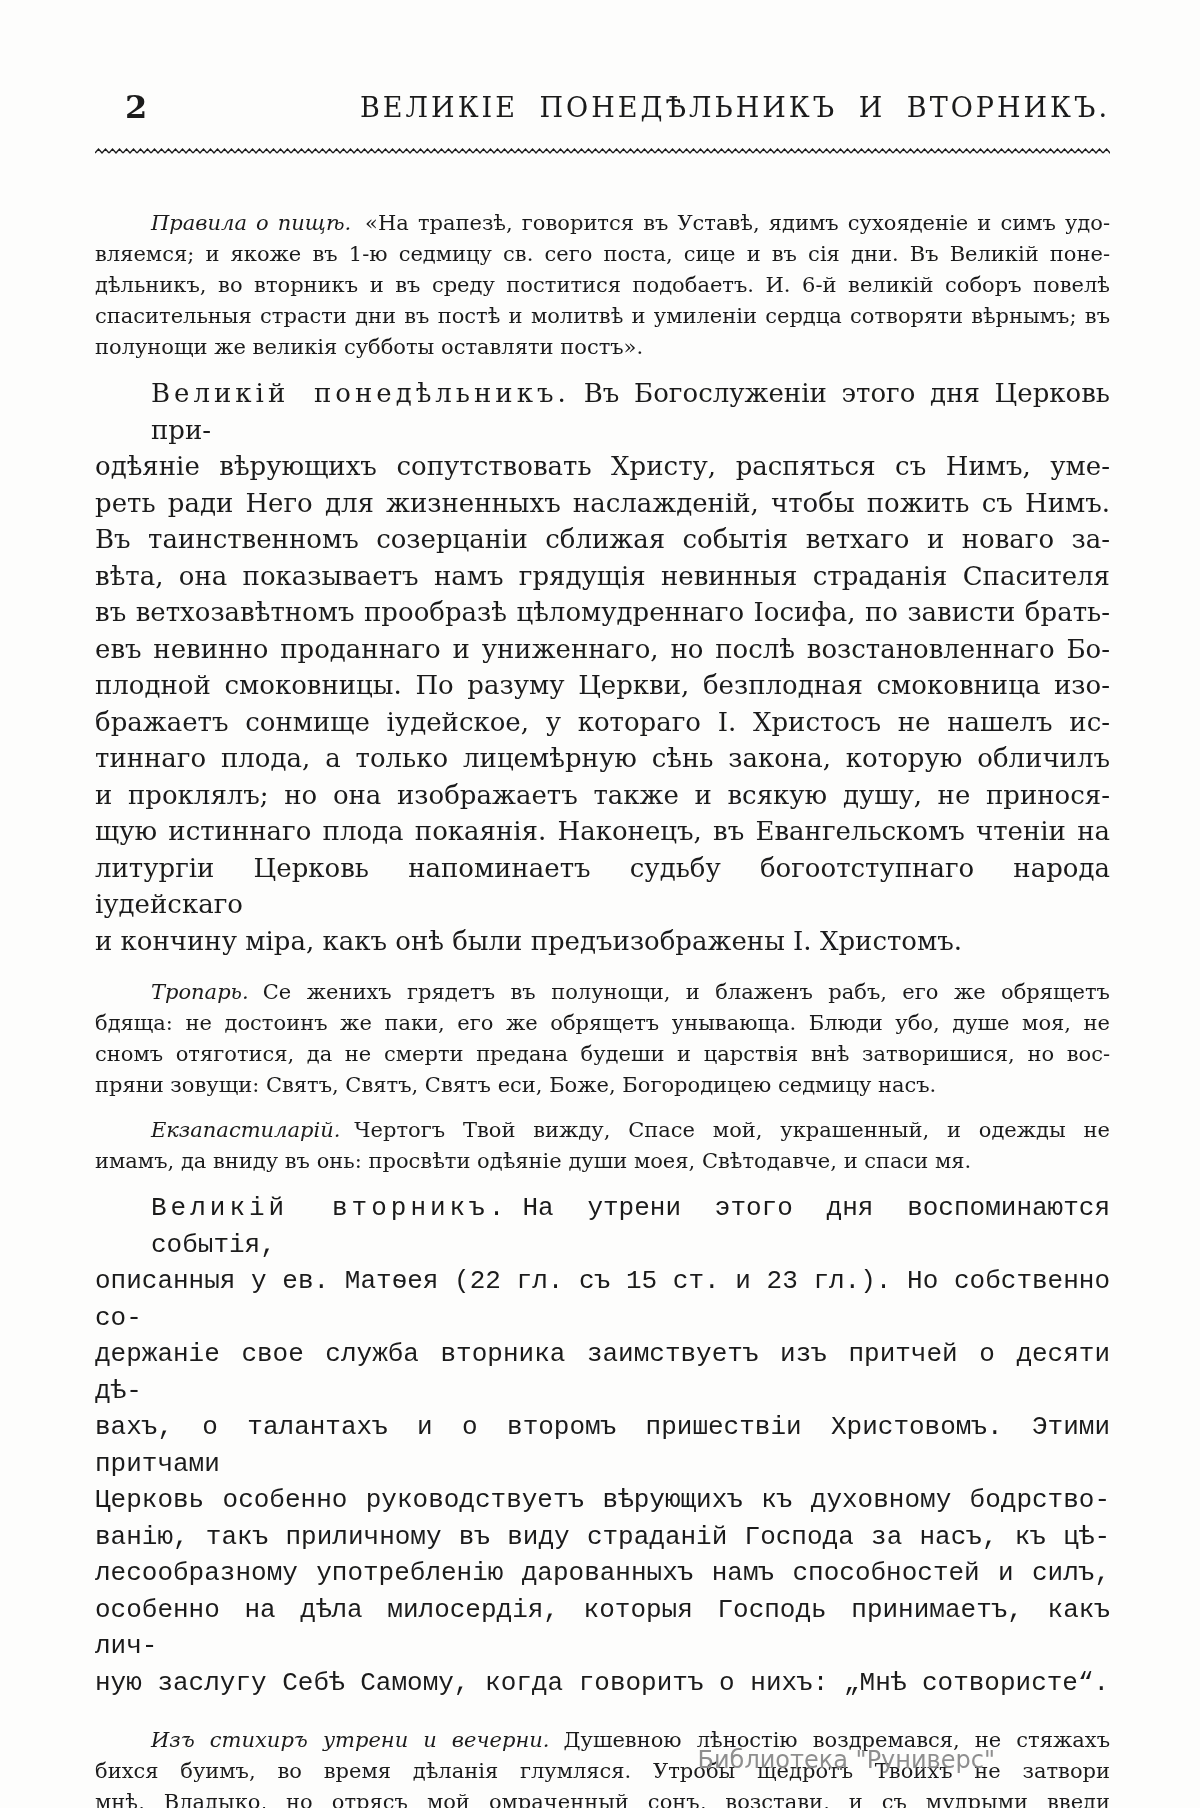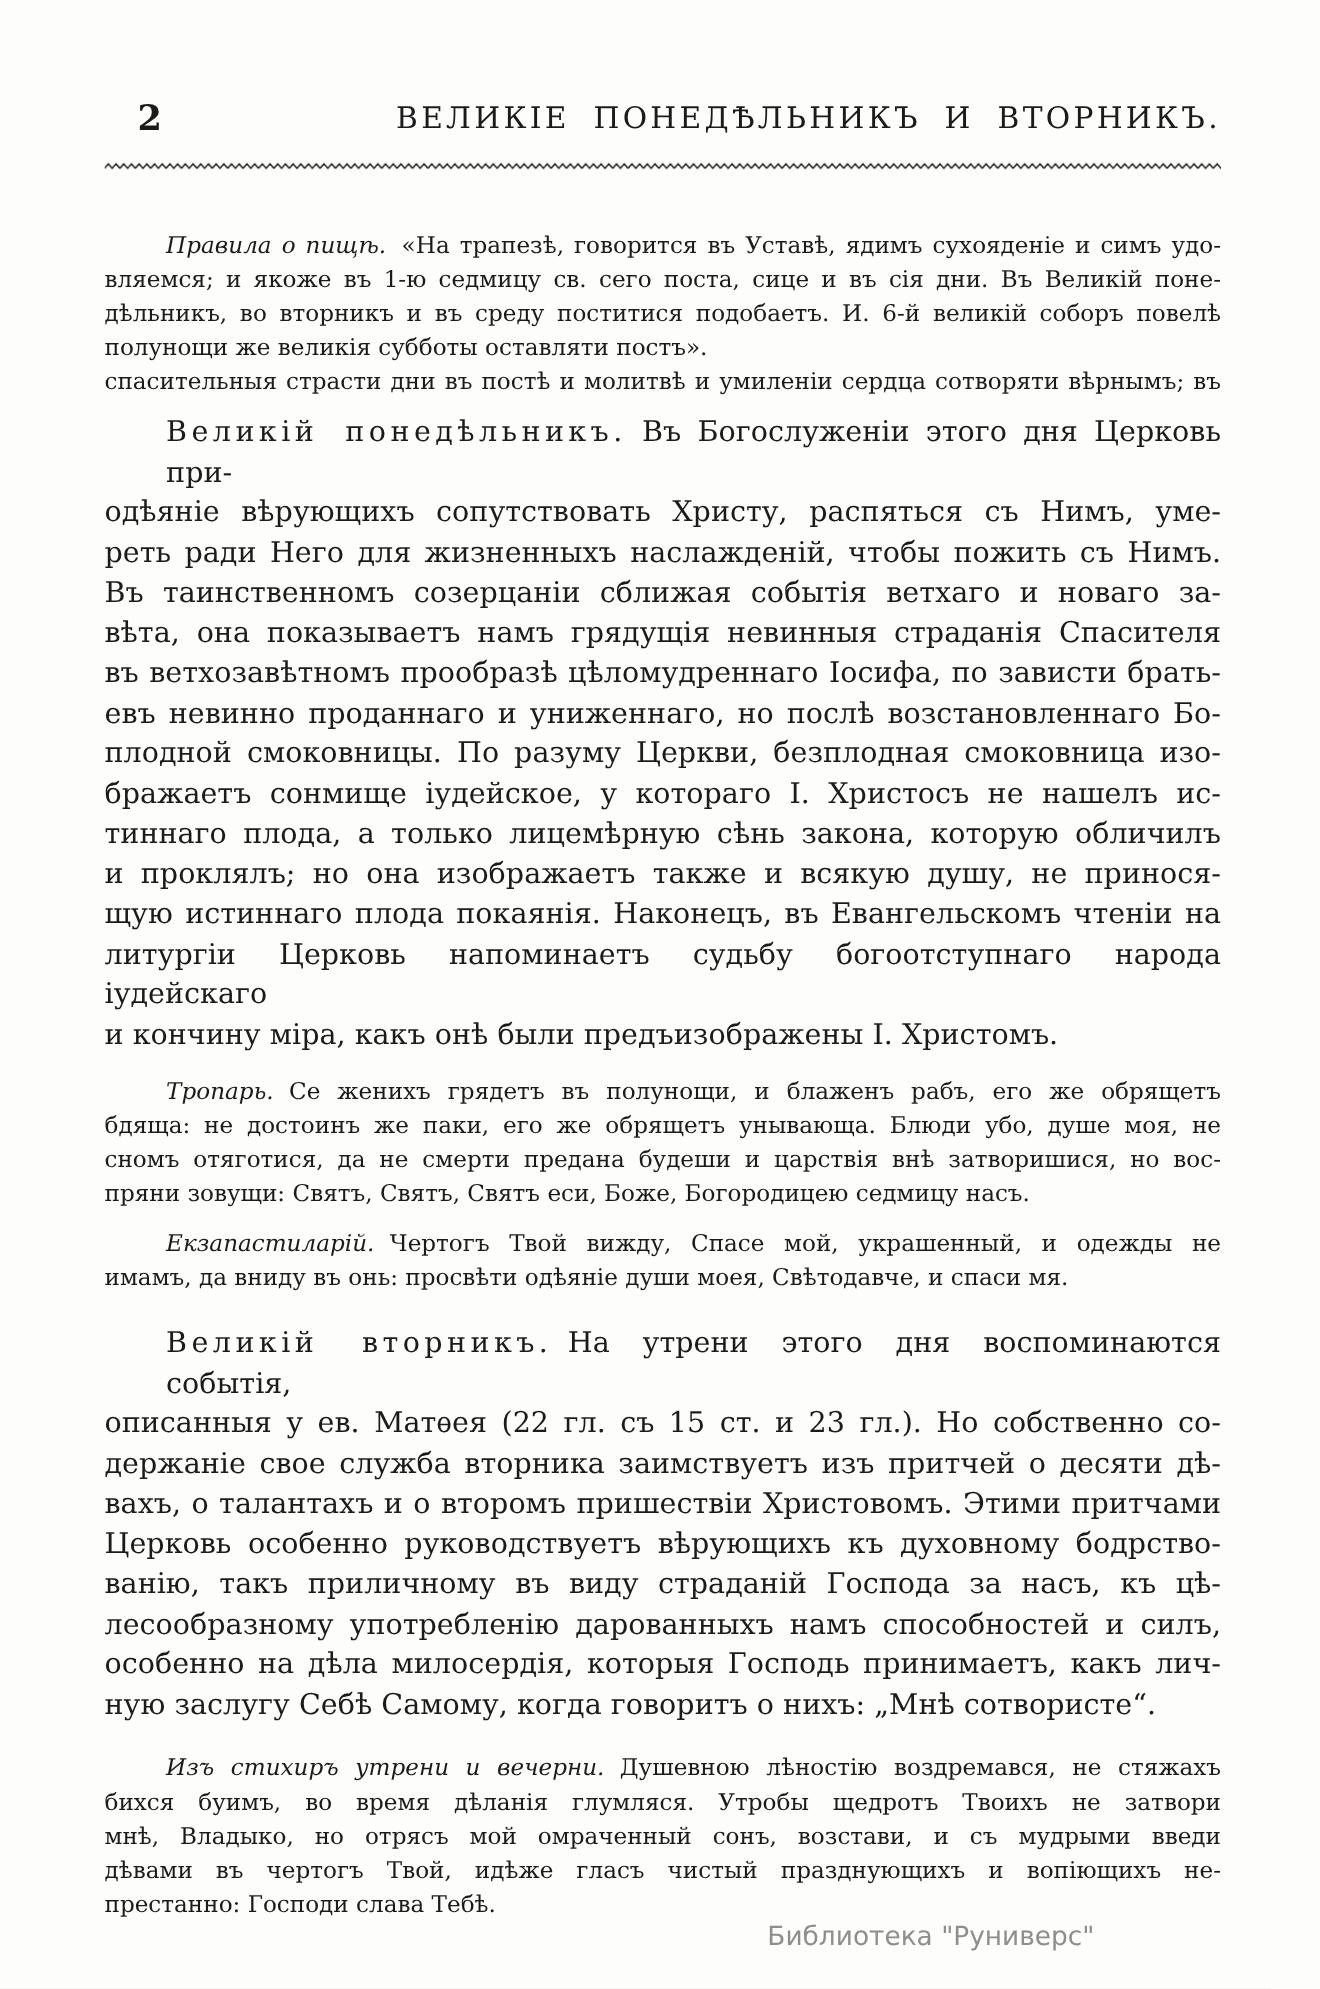--- a/index.html
+++ b/index.html
@@ -45,21 +45,21 @@
   .para .line.first { padding-left: 56px; }
   .para .line.last { text-align-last: left; }
 
   .para.main { font-size: 26px; line-height: 36.5px; }
   .para.small { font-size: 21px; line-height: 31px; }
 
   .para.rules   { margin-top: 52px; }
   .para.monday  { margin-top: 12px; }
   .para.tropar  { margin-top: 18px; }
   .para.exapost { margin-top: 14px; }
-  .para.tuesday { margin-top: 26px; }
+  .para.tuesday { margin-top: 13px; font-family: Liberation Mono, monospace; }
   .para.stichera{ margin-top: 24px; }
 
   .lead { margin-right: 14px; }
   .lead.italic { font-style: italic; }
   .lead.spaced { letter-spacing: 4px; word-spacing: 6px; }
 
   .watermark {
     position: absolute;
     top: 1746px;
     right: 205px;
@@ -88,22 +88,22 @@
       <rect width="1015" height="10" fill="url(#zigzag)"></rect>
     </svg>
 
     <div class="para small rules">
       <div class="line first">
         <span class="lead italic">Правила о пищѣ.</span><span>«На трапезѣ, говорится въ Уставѣ, ядимъ сухояденіе и симъ удо-</span>
       </div>
       <div>
           <div class="line">вляемся; и якоже въ 1-ю седмицу св. сего поста, сице и въ сія дни. Въ Великій поне-</div>
           <div class="line">дѣльникъ, во вторникъ и въ среду поститися подобаетъ. И. 6-й великій соборъ повелѣ</div>
+          <div class="line">спасительныя страсти дни въ постѣ и молитвѣ и умиленіи сердца сотворяти вѣрнымъ; въ</div>
           <div class="line last">полунощи же великія субботы оставляти постъ».</div>
-          <div class="line">спасительныя страсти дни въ постѣ и молитвѣ и умиленіи сердца сотворяти вѣрнымъ; въ</div>
         </div>
     </div>
 
     <div class="para main monday">
       <div class="line first">
         <span class="lead spaced">Великій понедѣльникъ.</span><span>Въ Богослуженіи этого дня Церковь при-</span>
       </div>
       <div>
           <div class="line">одѣяніе вѣрующихъ сопутствовать Христу, распяться съ Нимъ, уме-</div>
           <div class="line">реть ради Него для жизненныхъ наслажденій, чтобы пожить съ Нимъ.</div>

